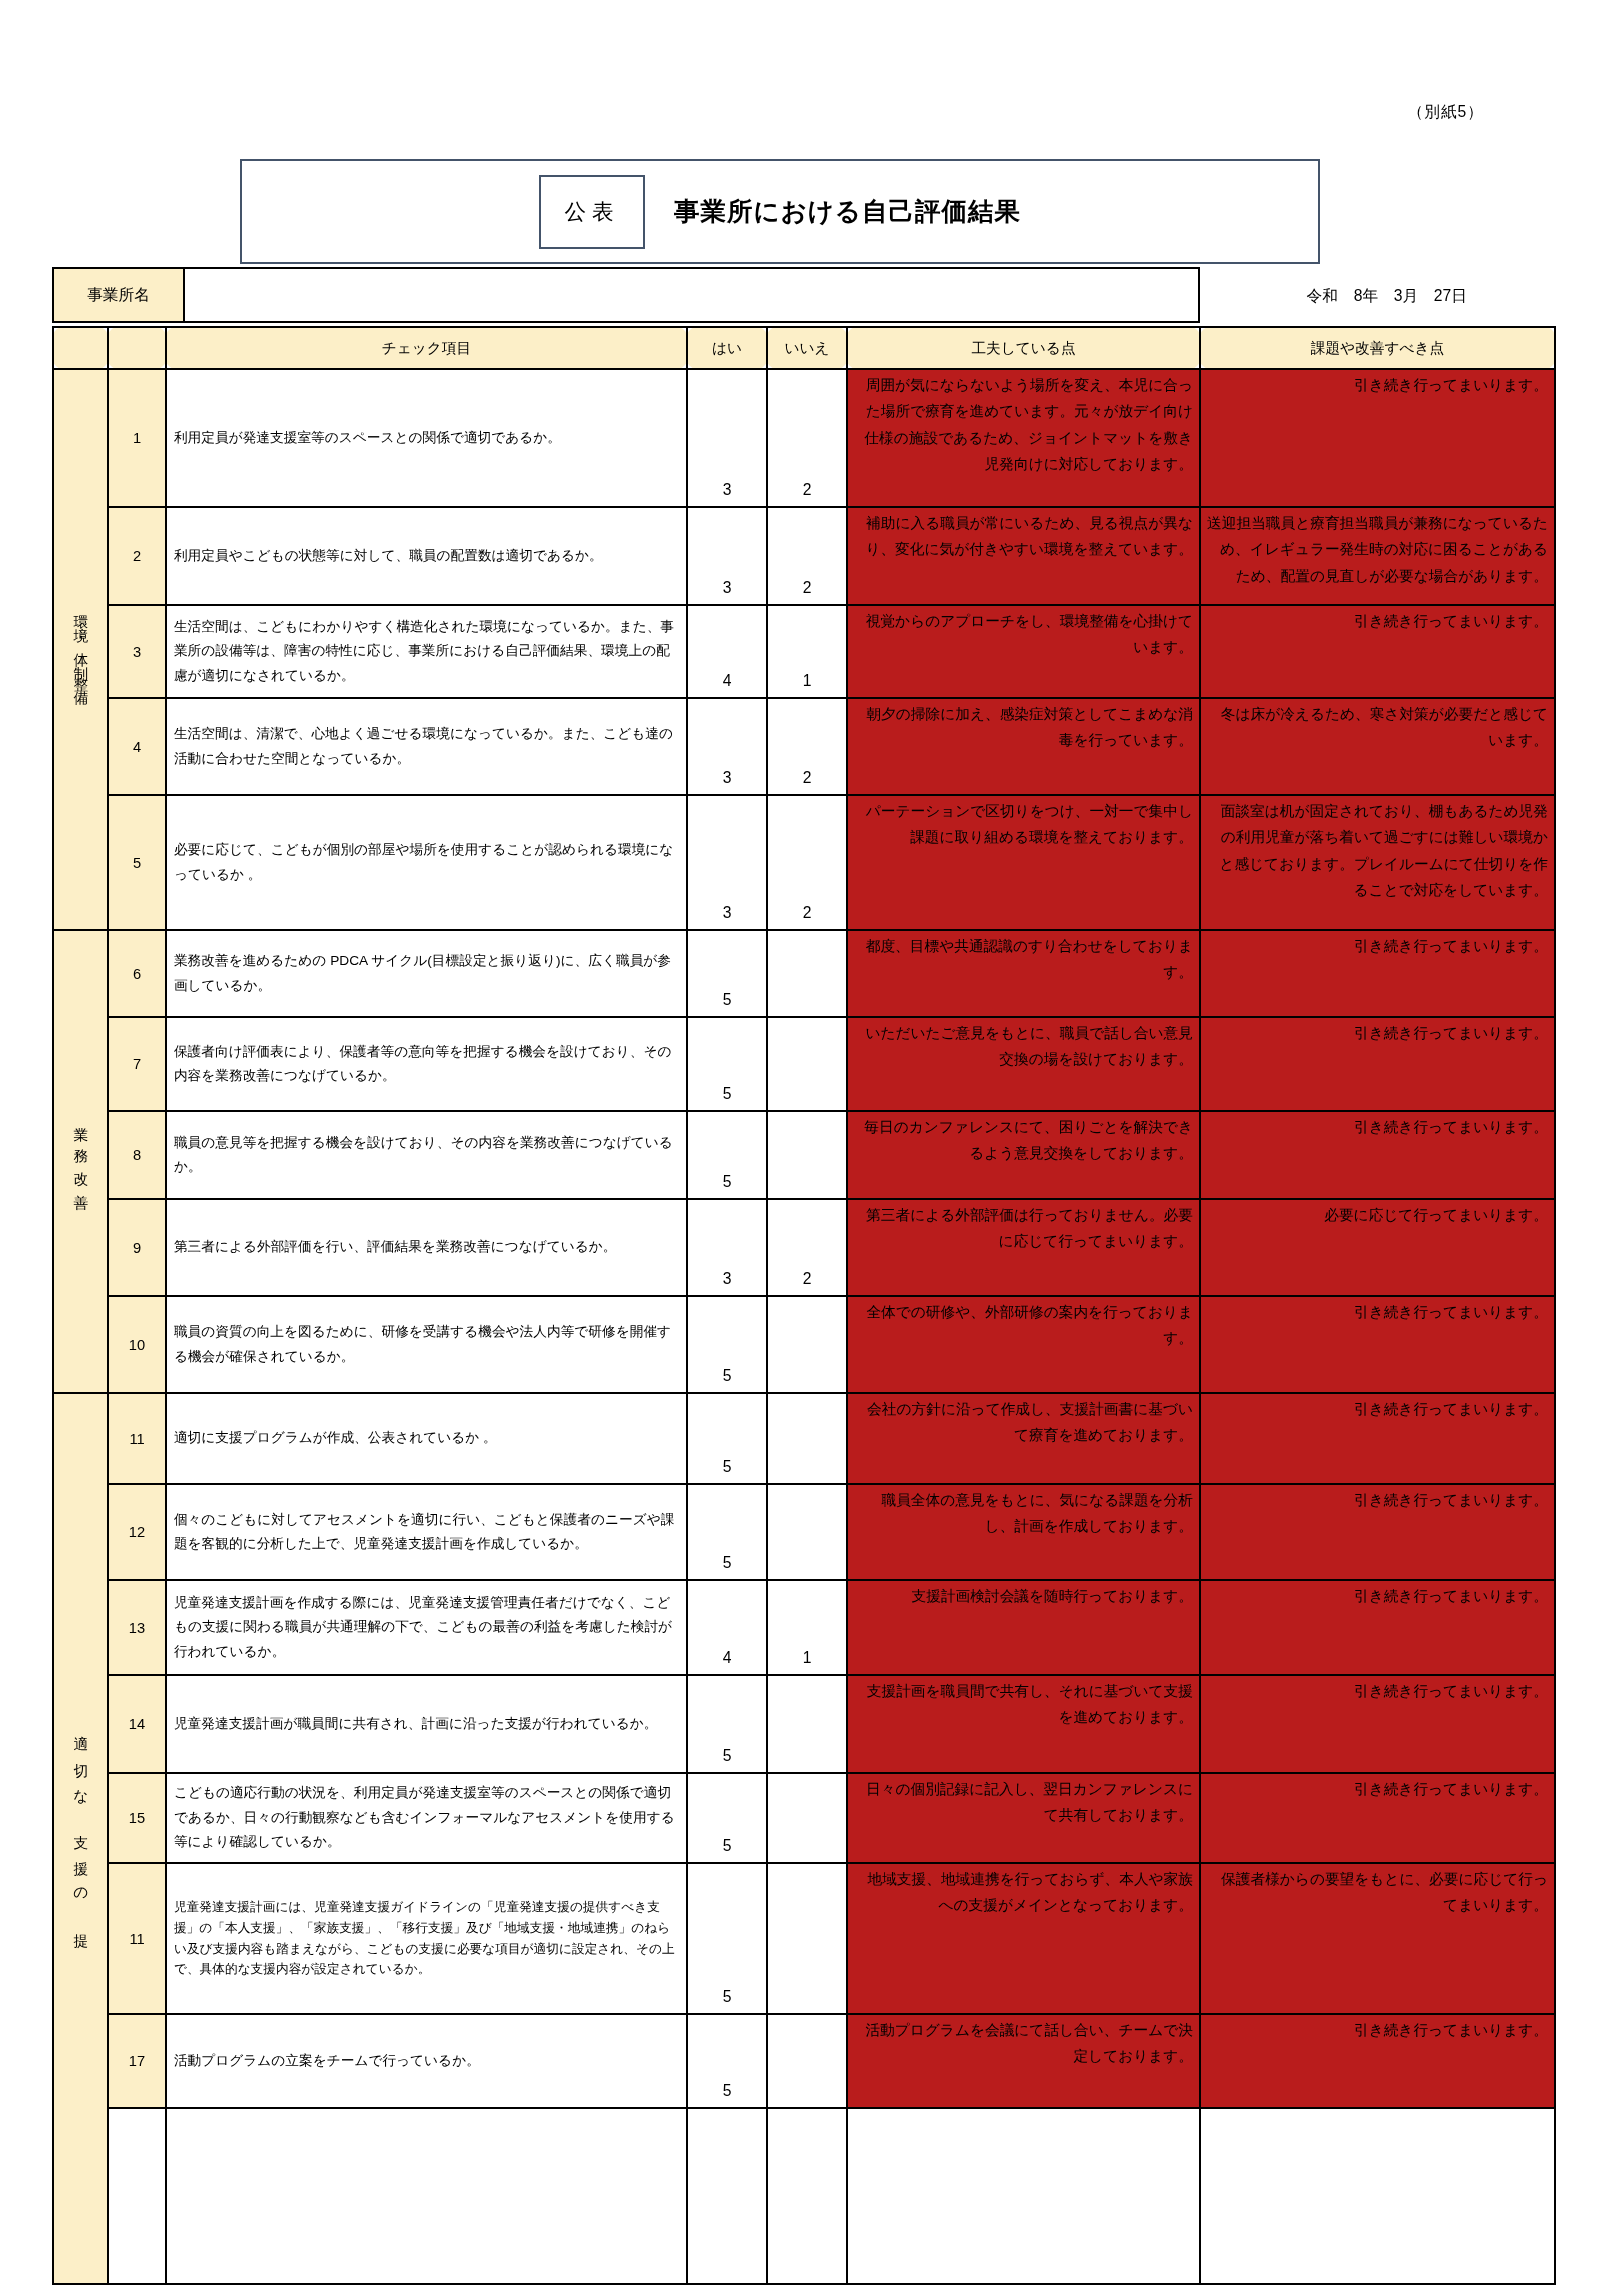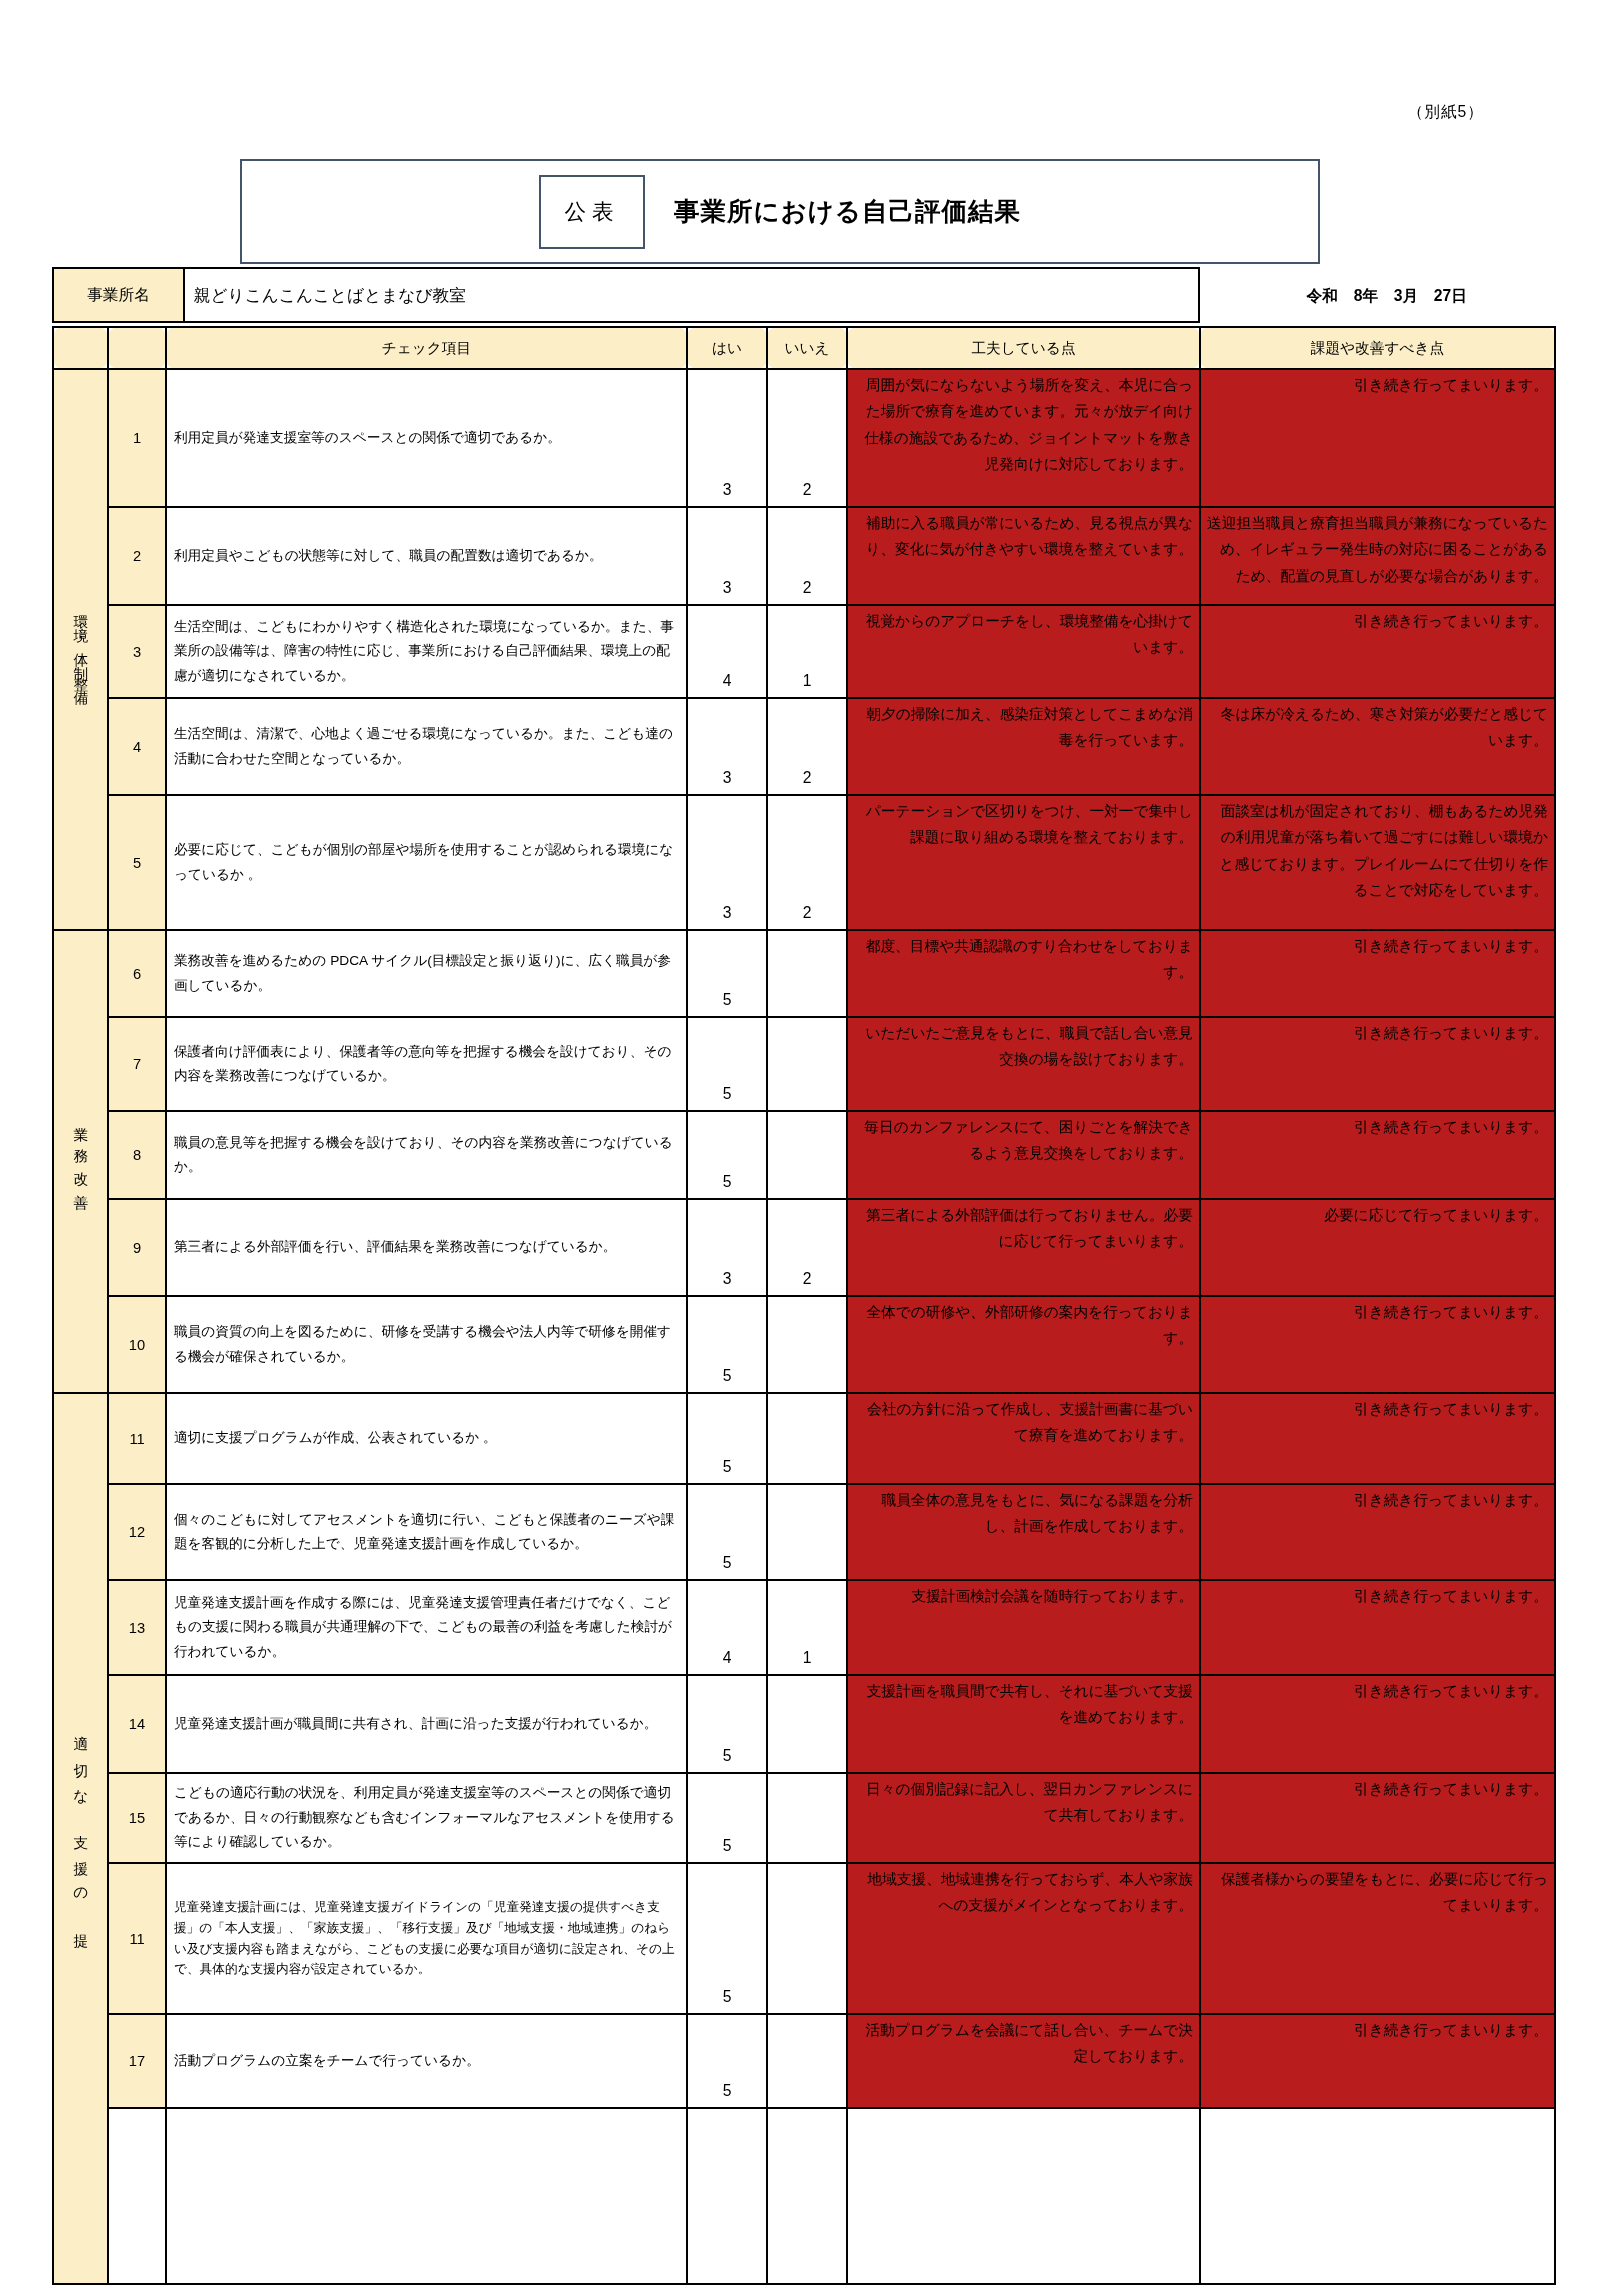--- a/index.html
+++ b/index.html
@@ -18,21 +18,21 @@
   #page-title{font-size:25.5px;font-weight:600;letter-spacing:1px;}
 
   
   #office-bar{position:absolute;left:52px;top:267px;width:1148px;height:56px;
     border:2.9px solid #000;box-sizing:border-box;display:flex;font-family:Liberation Mono, monospace;}
   #office-label{width:129px;background:var(--cream);border-right:2.9px solid #000;
     display:flex;align-items:center;justify-content:center;font-size:15.7px;}
   #office-value{flex:1;display:flex;align-items:center;padding-left:8.8px;font-size:16.7px;}
 
   
-  #report-date{position:absolute;left:1206px;top:286px;width:261px;text-align:right;font-size:15.7px;font-weight:bold;}
+  #report-date{position:absolute;left:1206px;top:286px;width:261px;text-align:right;font-size:15.7px;}
 
   
   #eval-table{position:absolute;left:52px;top:326px;width:1503px;border-collapse:collapse;table-layout:fixed;}
   #eval-table th,#eval-table td{border:2.9px solid #000;box-sizing:border-box;overflow:hidden;}
   #eval-table thead tr{height:42px;}
   #eval-table th{background:var(--cream);font-weight:normal;font-size:14.7px;text-align:center;vertical-align:middle;padding:0 2px;border-radius:10px;}
   td.cat{background:var(--cream);text-align:center;vertical-align:middle;}
   td.cat .vtext{writing-mode:vertical-rl;text-orientation:upright;display:inline-block;font-size:14.7px;line-height:1;}
   .cat-g0 .vtext{letter-spacing:12.7px;}
   .cat-g1 .vtext{letter-spacing:22.5px;}
@@ -52,21 +52,20 @@
 
   <div id="attachment">（別紙5）</div>
 
   <div id="title-box">
     <div id="pub-badge">公表</div>
     <div id="page-title">事業所における自己評価結果</div>
   </div>
 
   <div id="office-bar">
     <div id="office-label">事業所名</div>
-    <div id="office-value">親どりこんこんことばとまなび教室</div>
   </div>
 
   <div id="report-date">令和　8年　3月　27日</div>
 
   <table id="eval-table">
     <colgroup>
       <col style="width:55px">
         <col style="width:58px">
         <col style="width:521px">
       <col style="width:80px">

